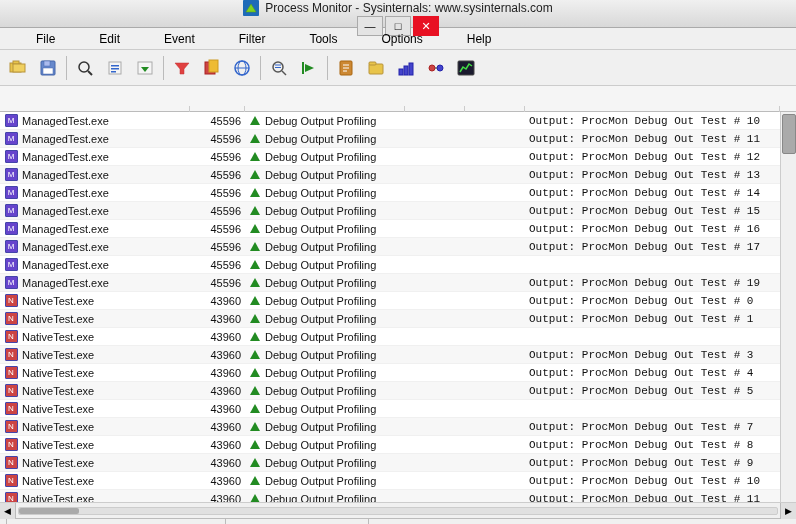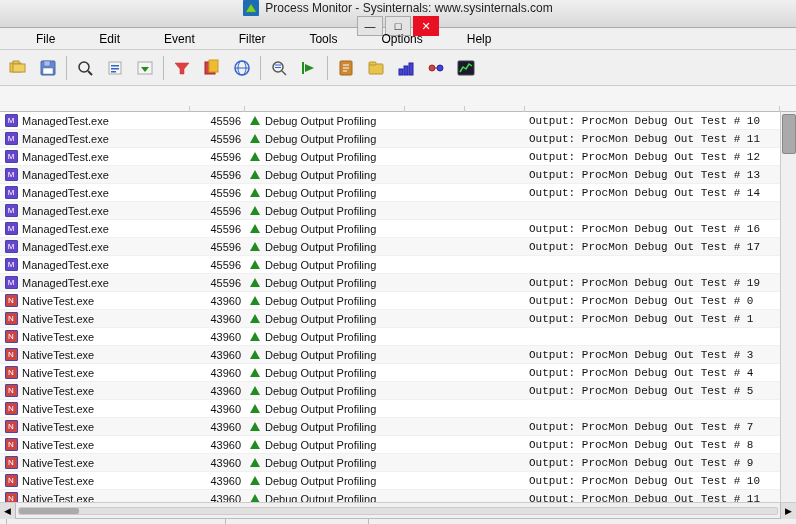--- a/index.html
+++ b/index.html
@@ -481,20 +481,21 @@
     <div class="table-cell col-operation">
       <div class="op-cell-inner">
         <div class="op-icon">
           <div class="op-triangle"></div>
         </div>
         <span>Debug Output Profiling</span>
       </div>
     </div>
     <div class="table-cell col-path"></div>
     <div class="table-cell col-result"></div>
+    <div class="table-cell col-detail">Output: ProcMon Debug Out Test # 15</div>
   </div>
           <div class="table-row">
     <div class="table-cell col-process">
       <div class="process-cell-inner">
         <div class="proc-icon">
           <div class="proc-icon-img" style="background:#6644cc;">M</div>
         </div>
         <span>ManagedTest.exe</span>
       </div>
     </div>

